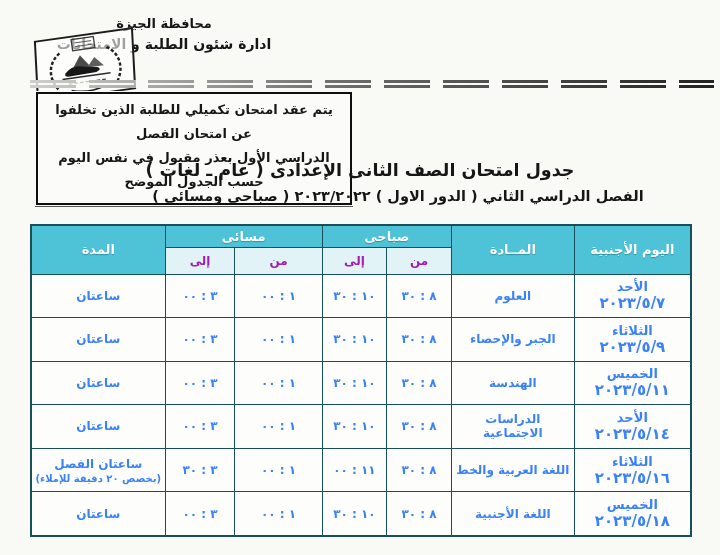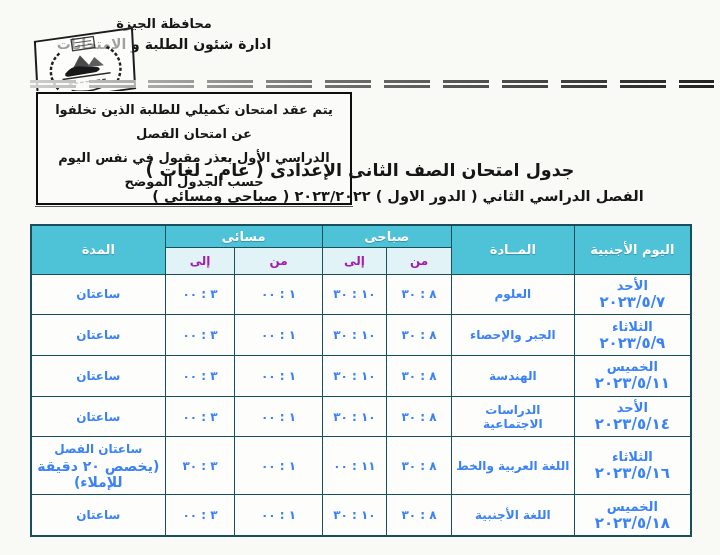--- a/index.html
+++ b/index.html
@@ -95,21 +95,21 @@
     height:22px;
   }
   .sched thead tr.subrow th{
     background:var(--subhead);color:#a21caf;
     font-size:12px;height:27px;text-shadow:none;
   }
   .sched tbody td{font-size:12px;font-weight:bold;color:#3b82f6}
   .day-name{font-size:13px;font-weight:bold}
   .day-date{font-size:15px;font-weight:bold;letter-spacing:.5px}
   td.time{direction:ltr;font-size:12.5px;letter-spacing:1px}
-  .dur-note{font-size:14px;margin-top:2px}
+  .dur-note{font-size:10px;margin-top:2px}
   .dur-note:empty{display:none}
 </style>
 </head>
 <body>
 
 <div class="page">
 
   <div class="letterhead">
     <div class="lh1">محافظة الجيزة</div>
     <div class="lh3">ادارة شئون الطلبة و الامتحانات</div>

